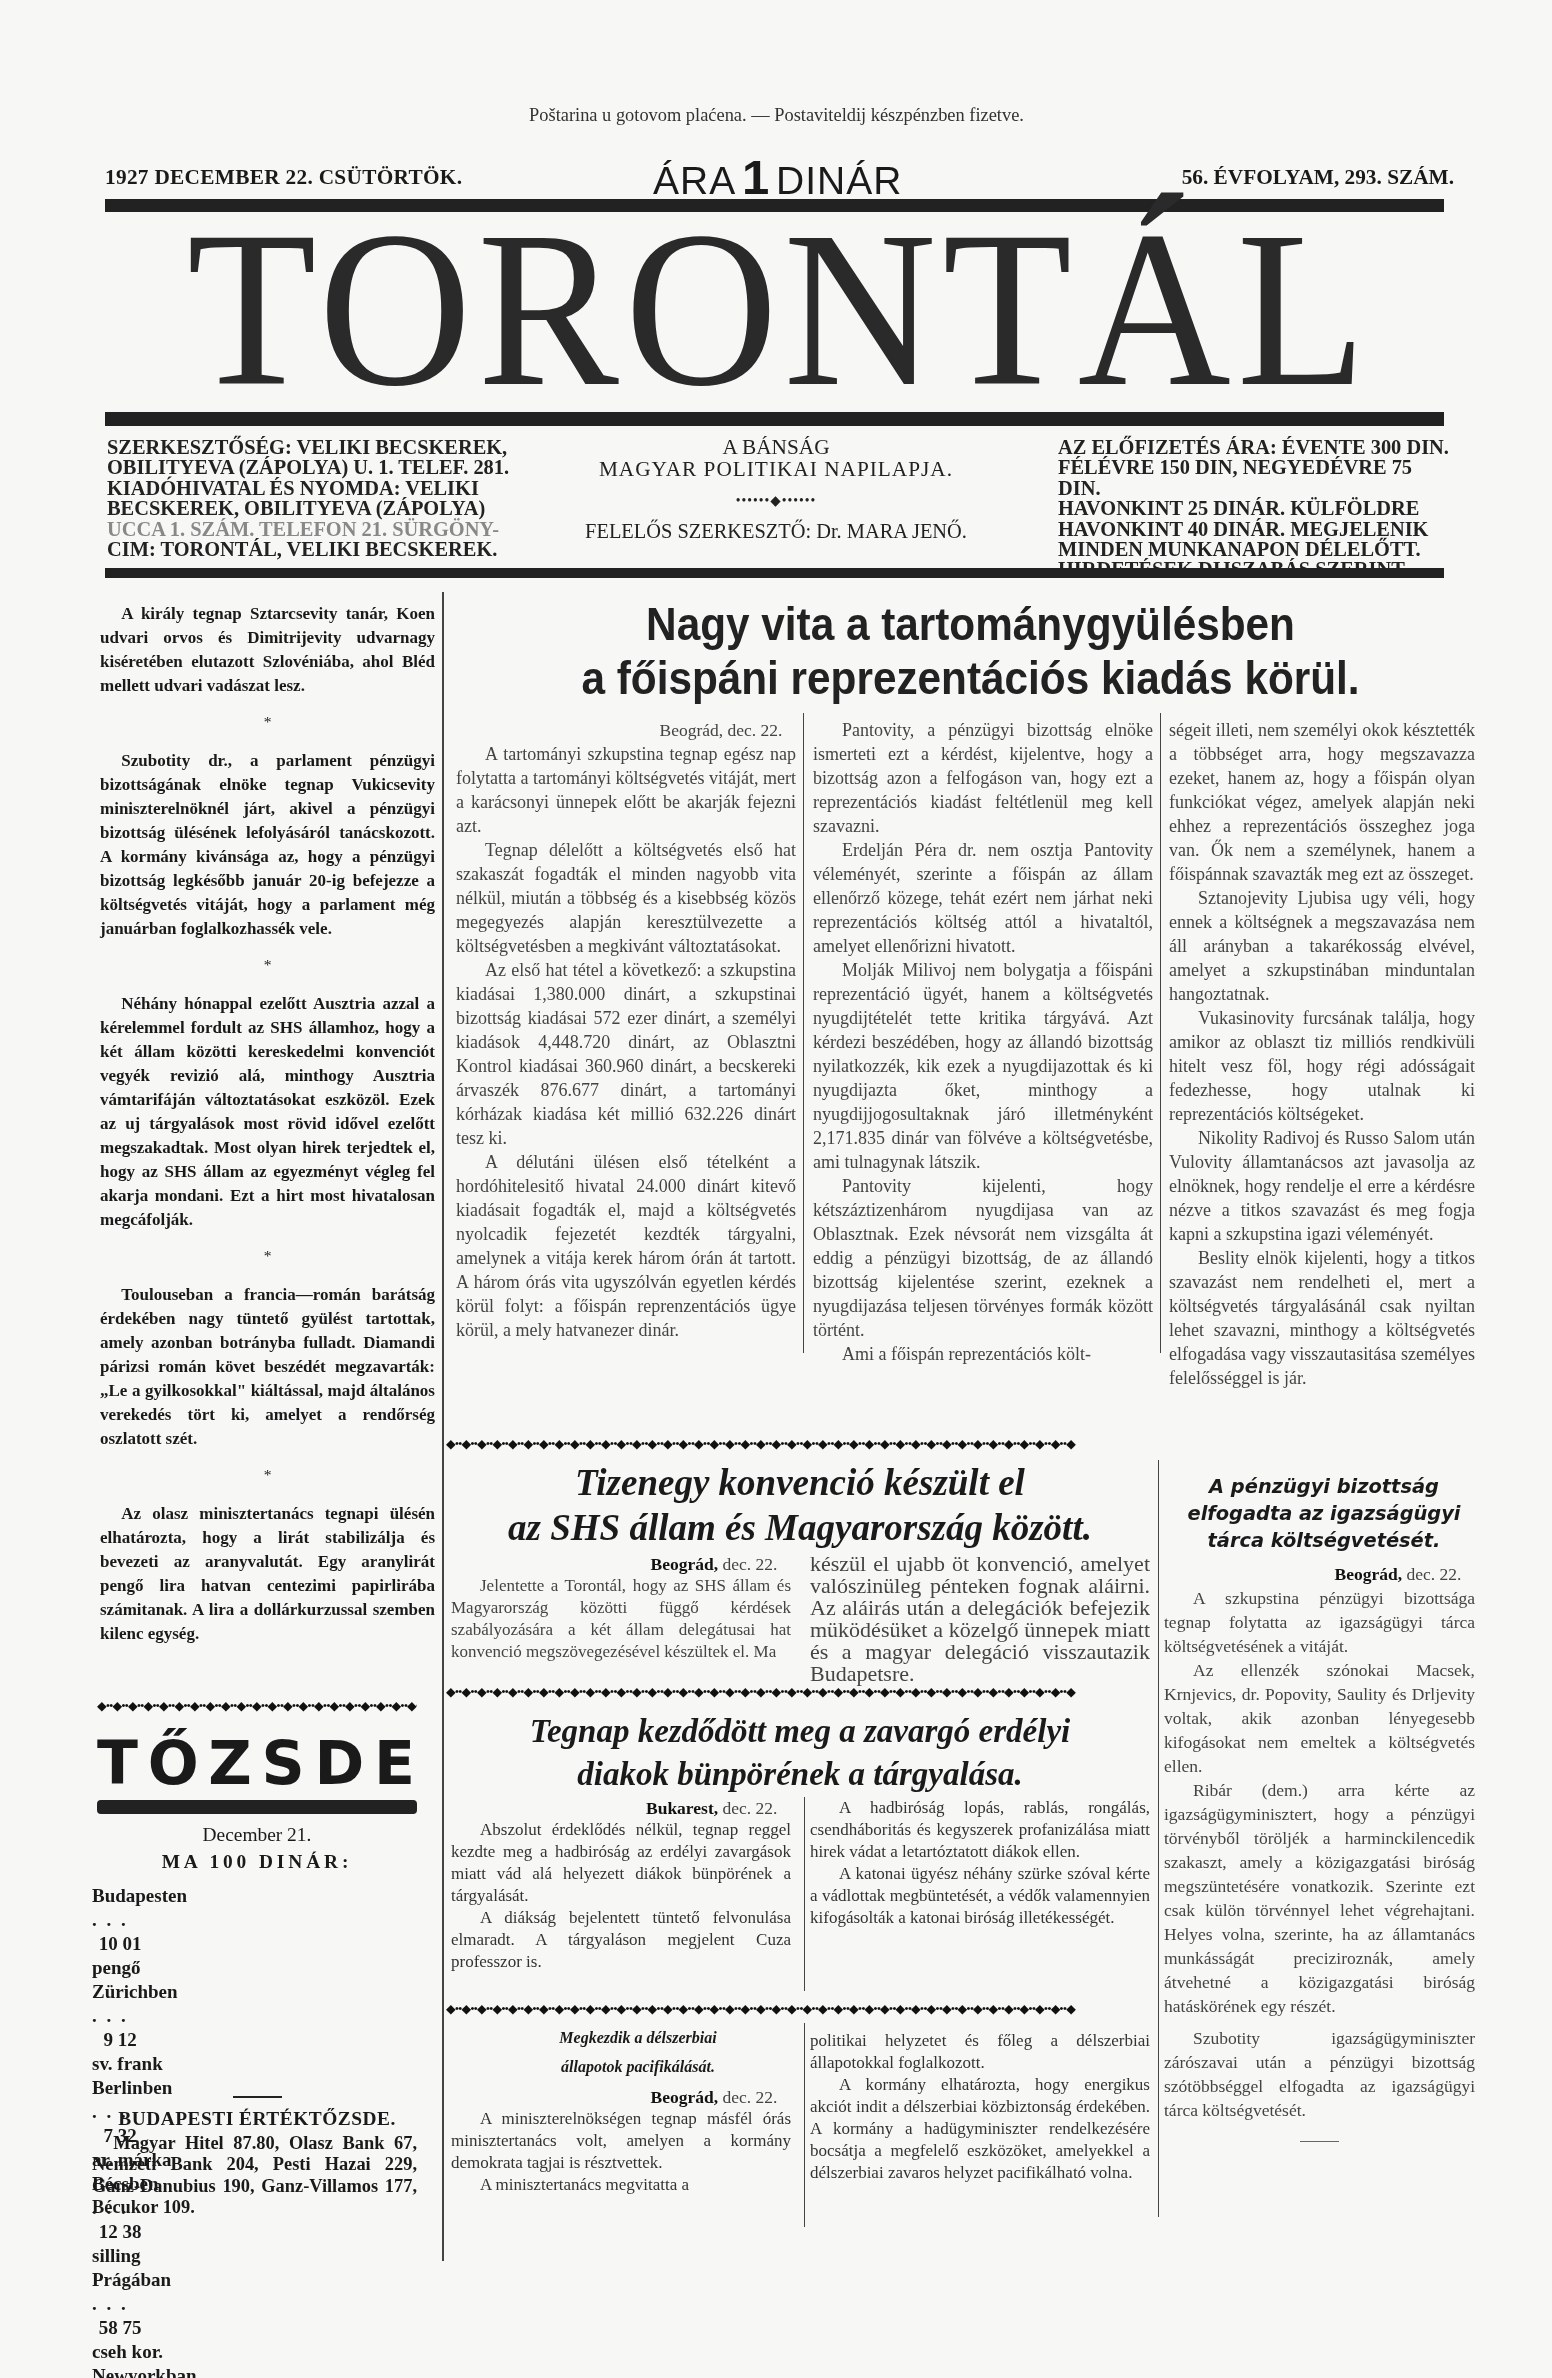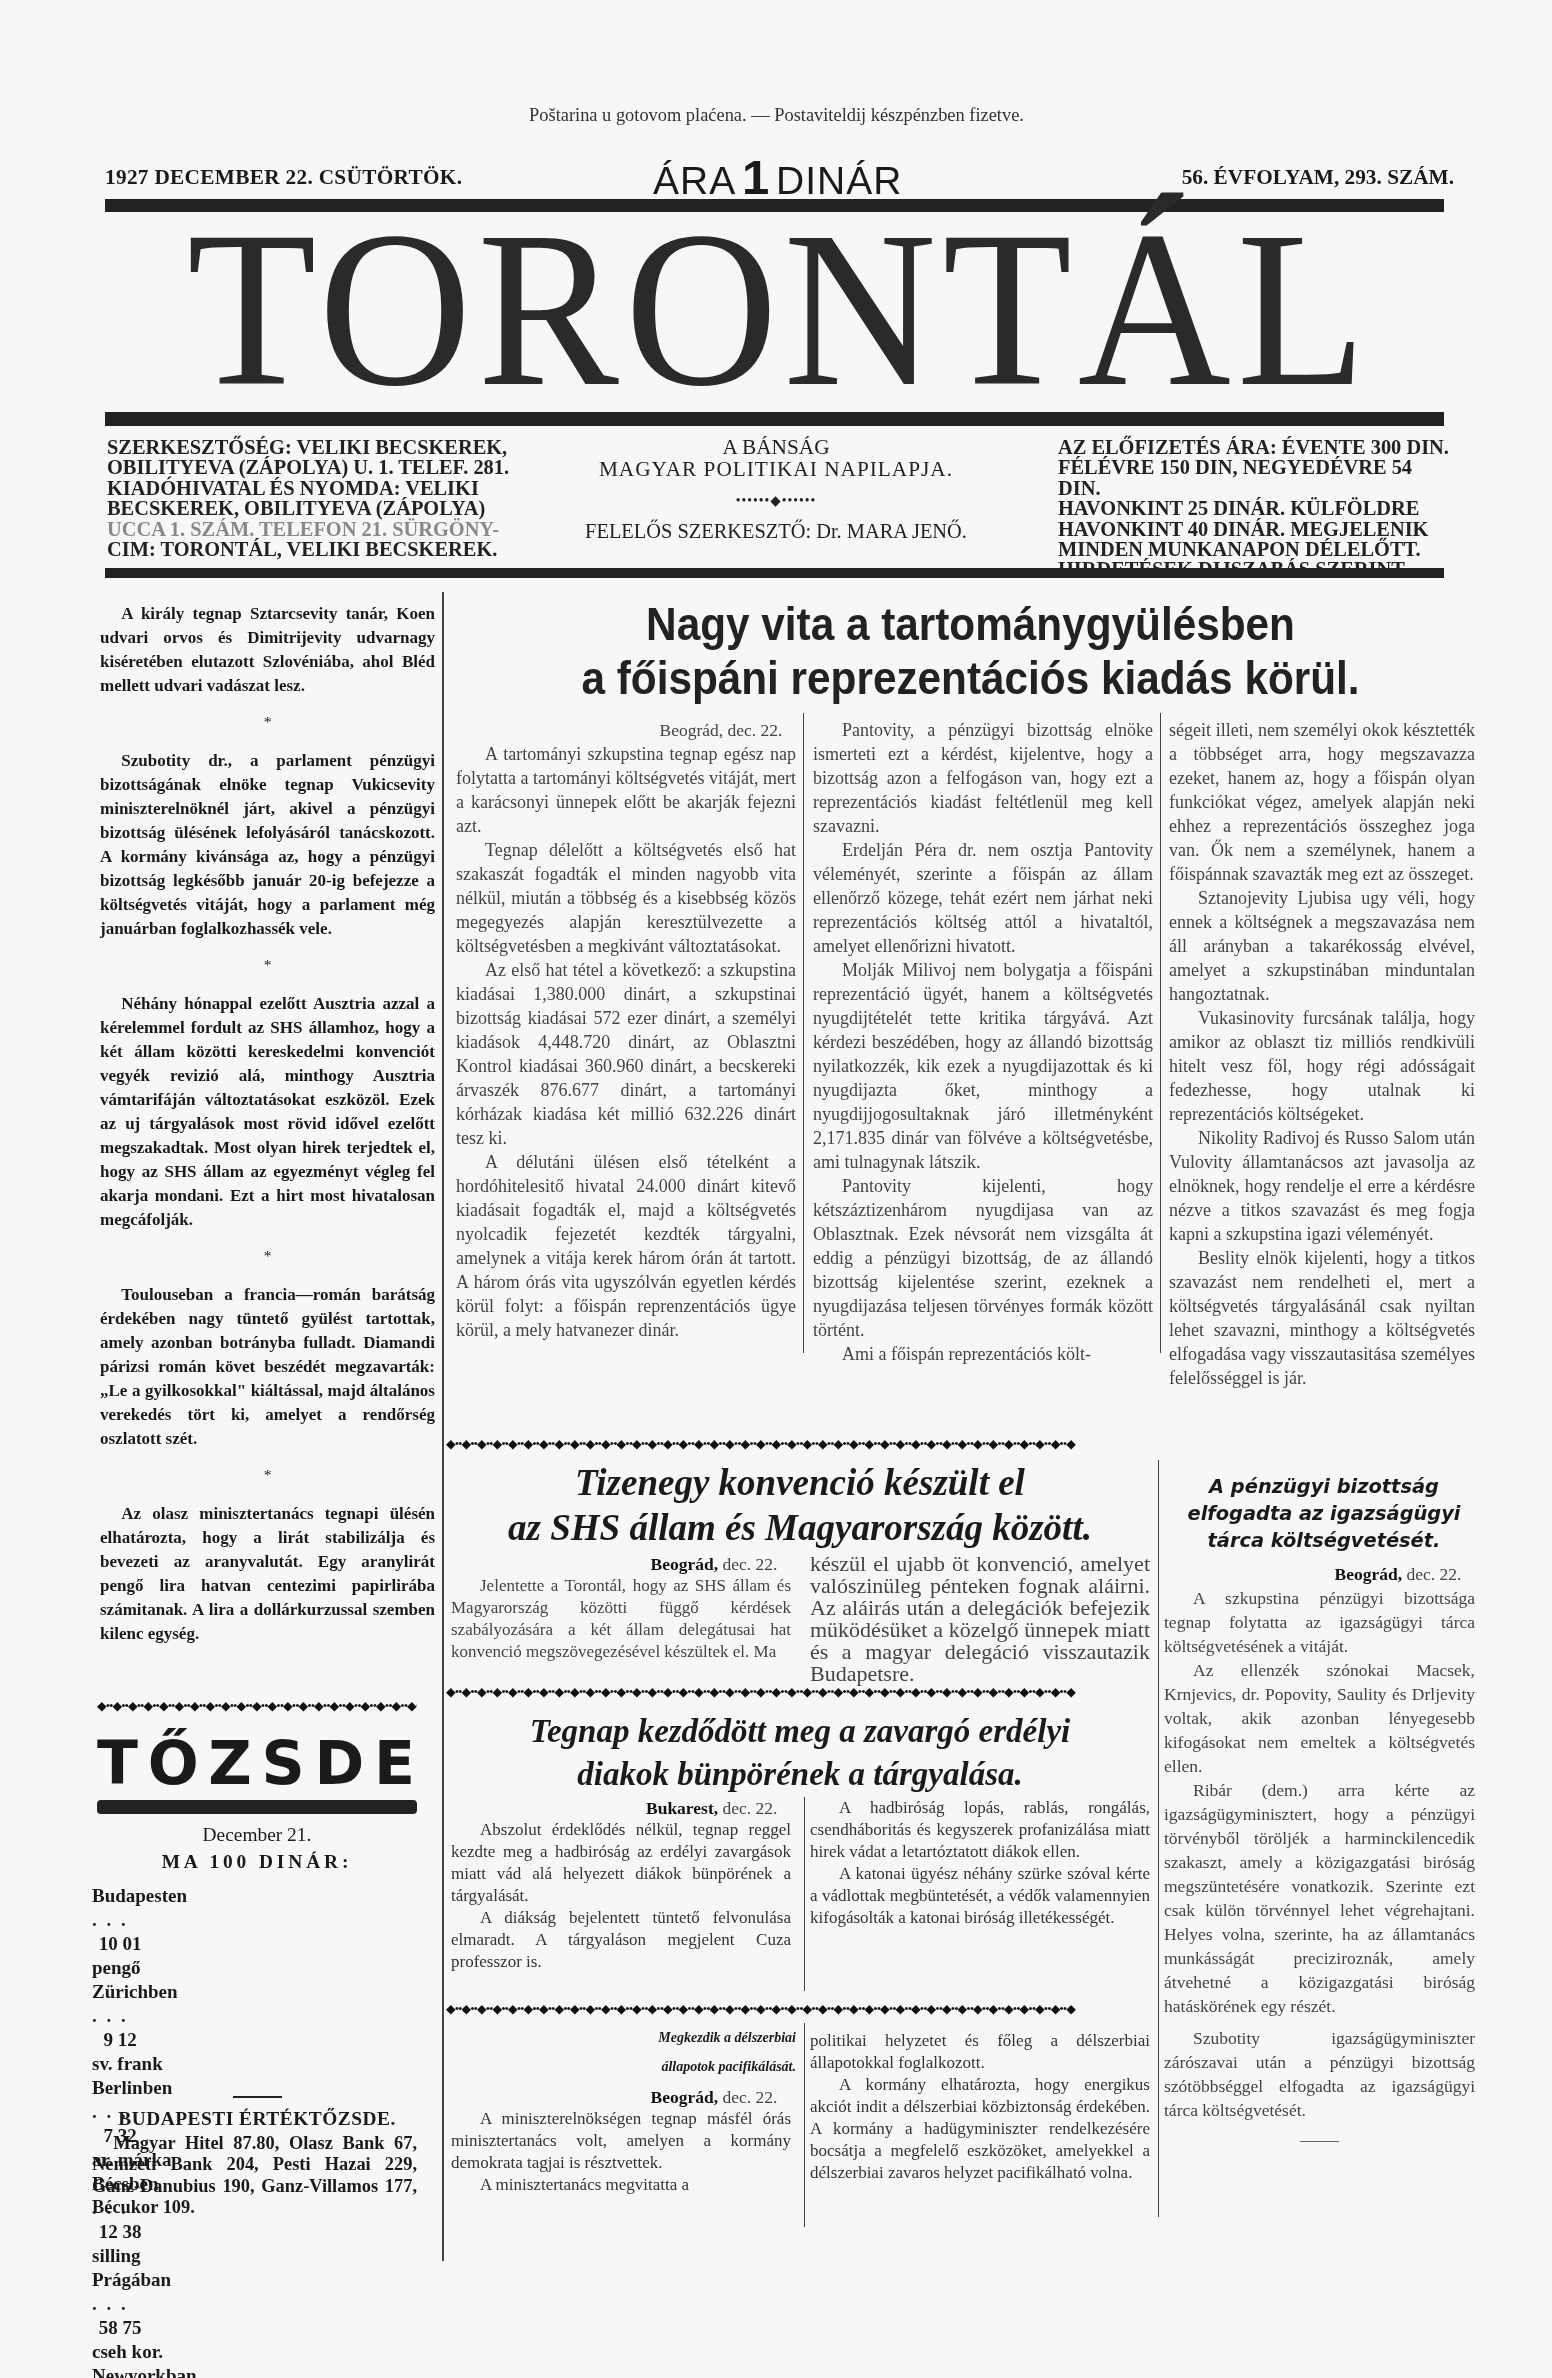--- a/index.html
+++ b/index.html
@@ -72,21 +72,21 @@
   <div>CIM: TORONTÁL, VELIKI BECSKEREK.</div>
 </div>
 <div class="abs info info-mid">
   <div class="l1">A BÁNSÁG</div>
   <div class="l2">MAGYAR POLITIKAI NAPILAPJA.</div>
   <div class="orn">••••••◆••••••</div>
   <div>FELELŐS SZERKESZTŐ: Dr. MARA JENŐ.</div>
 </div>
 <div class="abs info info-right">
   <div>AZ ELŐFIZETÉS ÁRA: ÉVENTE 300 DIN.</div>
-  <div>FÉLÉVRE 150 DIN, NEGYEDÉVRE 54 DIN.</div>
+  <div>FÉLÉVRE 150 DIN, NEGYEDÉVRE 75 DIN.</div>
   <div>HAVONKINT 25 DINÁR. KÜLFÖLDRE</div>
   <div>HAVONKINT 40 DINÁR. MEGJELENIK</div>
   <div>MINDEN MUNKANAPON DÉLELŐTT.</div>
   <div>HIRDETÉSEK DIJSZABÁS SZERINT.</div>
 </div>
 <div class="abs rule rule3"></div>
 
 <div class="abs col left-col">
   <p style="text-indent:21.3px">A király tegnap Sztarcsevity tanár, Koen udvari orvos és Dimitrijevity udvarnagy kiséretében elutazott Szlovéniába, ahol Bléd mellett udvari vadászat lesz.</p>
   <div class="star">*</div>
@@ -216,21 +216,21 @@
   <p>A diákság bejelentett tüntető felvonulása elmaradt. A tárgyaláson megjelent Cuza professzor is.</p>
 </div>
 <div class="abs vsep" style="left:804px;top:1797px;height:194px;width:1px;"></div>
 <div class="abs col" style="left:810px;top:1797px;width:340px;font-size:17px;line-height:22px;color:#333;">
   <p>A hadbiróság lopás, rablás, rongálás, csendháboritás és kegyszerek profanizálása miatt hirek vádat a letartóztatott diákok ellen.</p>
   <p>A katonai ügyész néhány szürke szóval kérte a vádlottak megbüntetését, a védők valamennyien kifogásolták a katonai biróság illetékességét.</p>
 </div>
 
 <div class="abs ornrow" style="left:446px;top:2003px;width:699px;">◆••◆••◆••◆••◆••◆••◆••◆••◆••◆••◆••◆••◆••◆••◆••◆••◆••◆••◆••◆••◆••◆••◆••◆••◆••◆••◆••◆••◆••◆••◆••◆••◆••◆••◆••◆••◆••◆••◆••◆••◆</div>
 
-<div class="abs ital-h" style="left:456px;top:2023px;width:340px;font-size:14px;line-height:29px;text-align:right;">
+<div class="abs ital-h" style="left:468px;top:2023px;width:340px;font-size:16px;line-height:29px;">
   <div>Megkezdik a délszerbiai</div>
   <div>állapotok pacifikálását.</div>
 </div>
 <div class="abs col" style="left:451px;top:2086px;width:340px;font-size:17px;line-height:22px;color:#333;">
   <div class="dateline"><b style="color:#111">Beográd,</b><span> dec. 22.</span></div>
   <p>A miniszterelnökségen tegnap másfél órás minisztertanács volt, amelyen a kormány demokrata tagjai is résztvettek.</p>
   <p>A minisztertanács megvitatta a</p>
 </div>
 <div class="abs vsep" style="left:804px;top:2023px;height:204px;width:1px;"></div>
 <div class="abs col" style="left:810px;top:2030px;width:340px;font-size:17px;line-height:22px;color:#333;">

